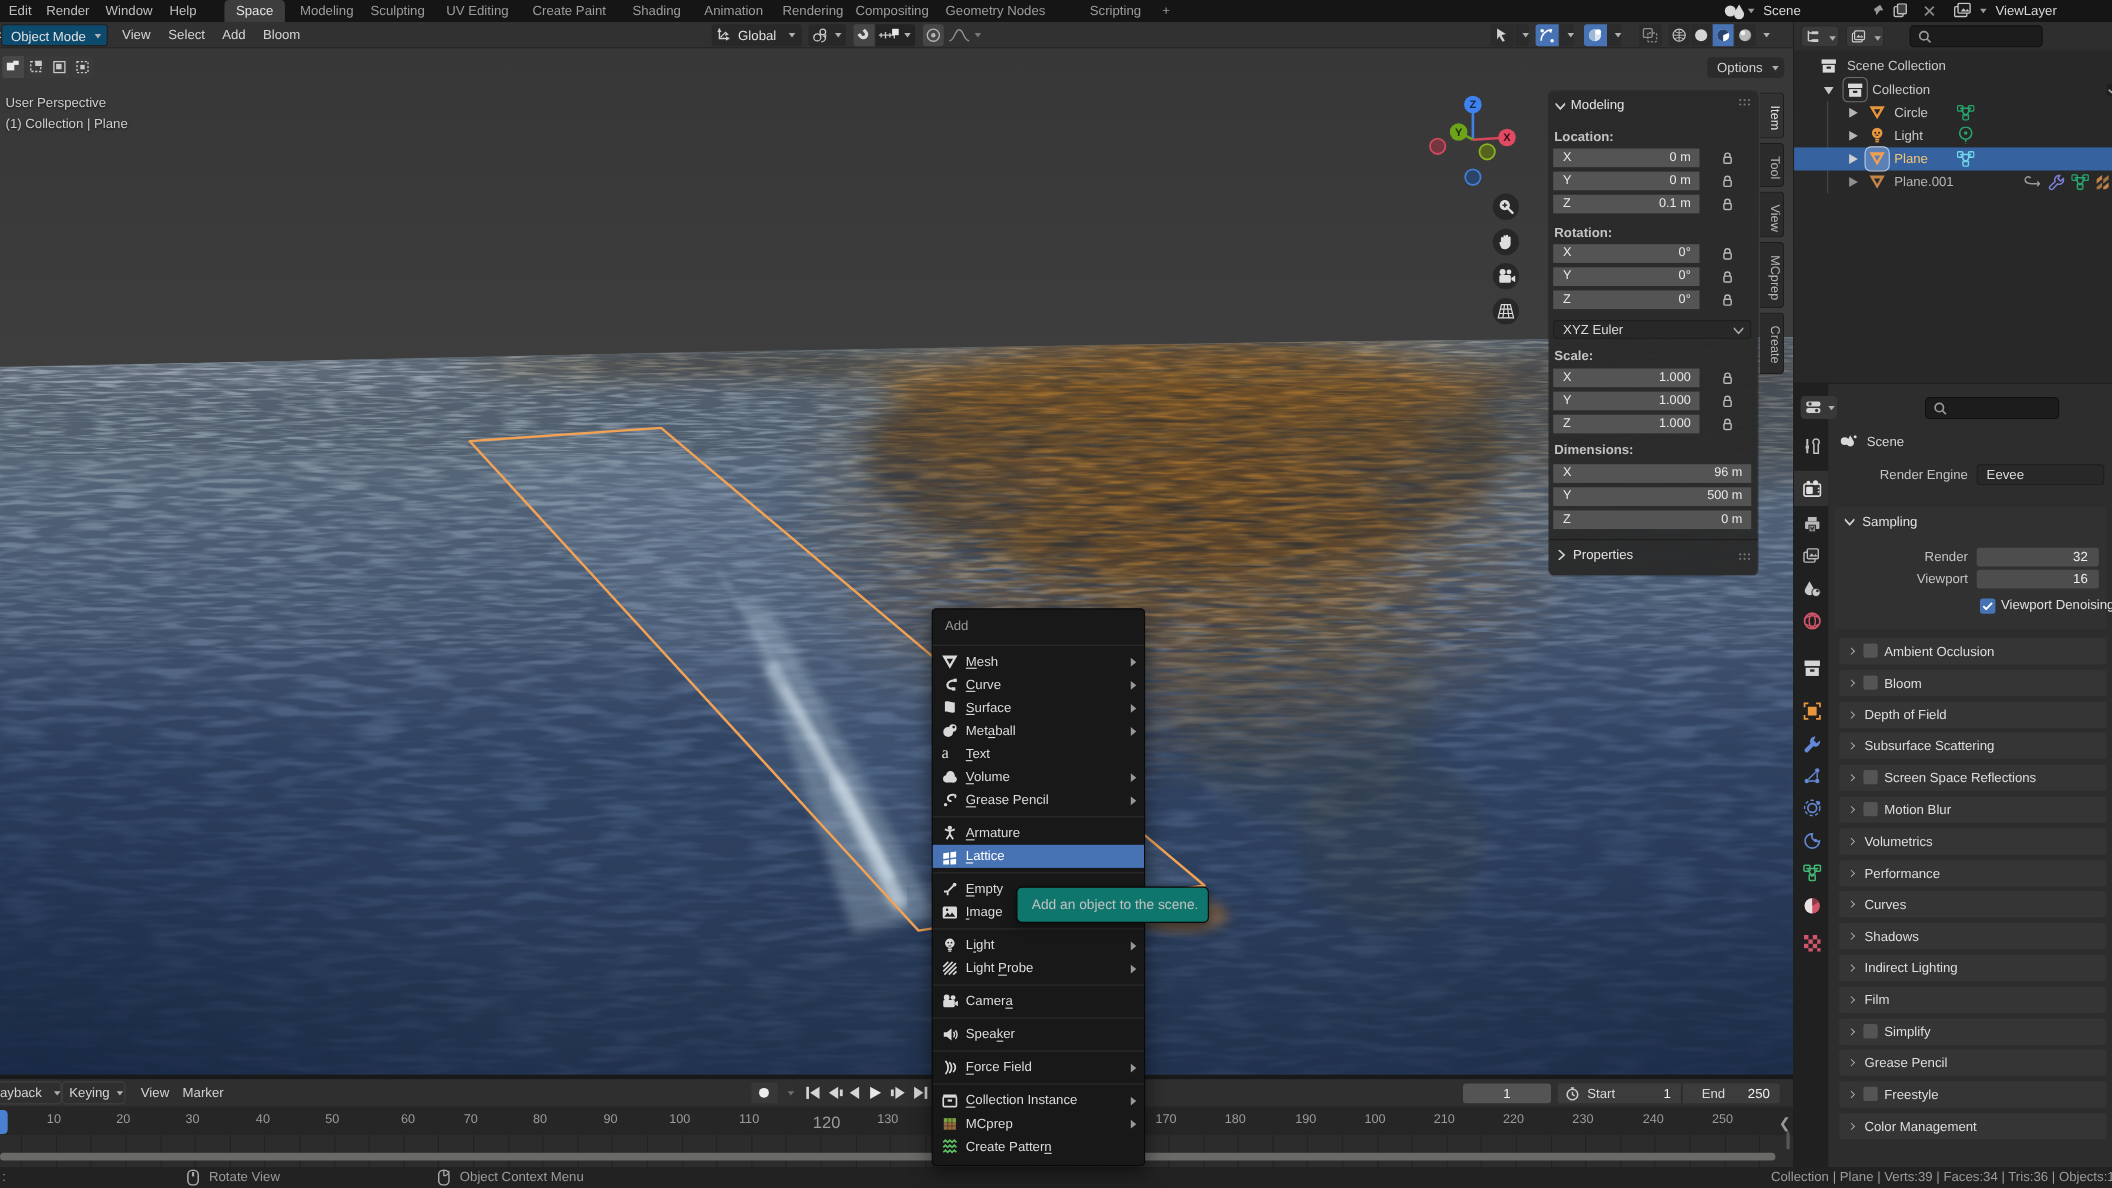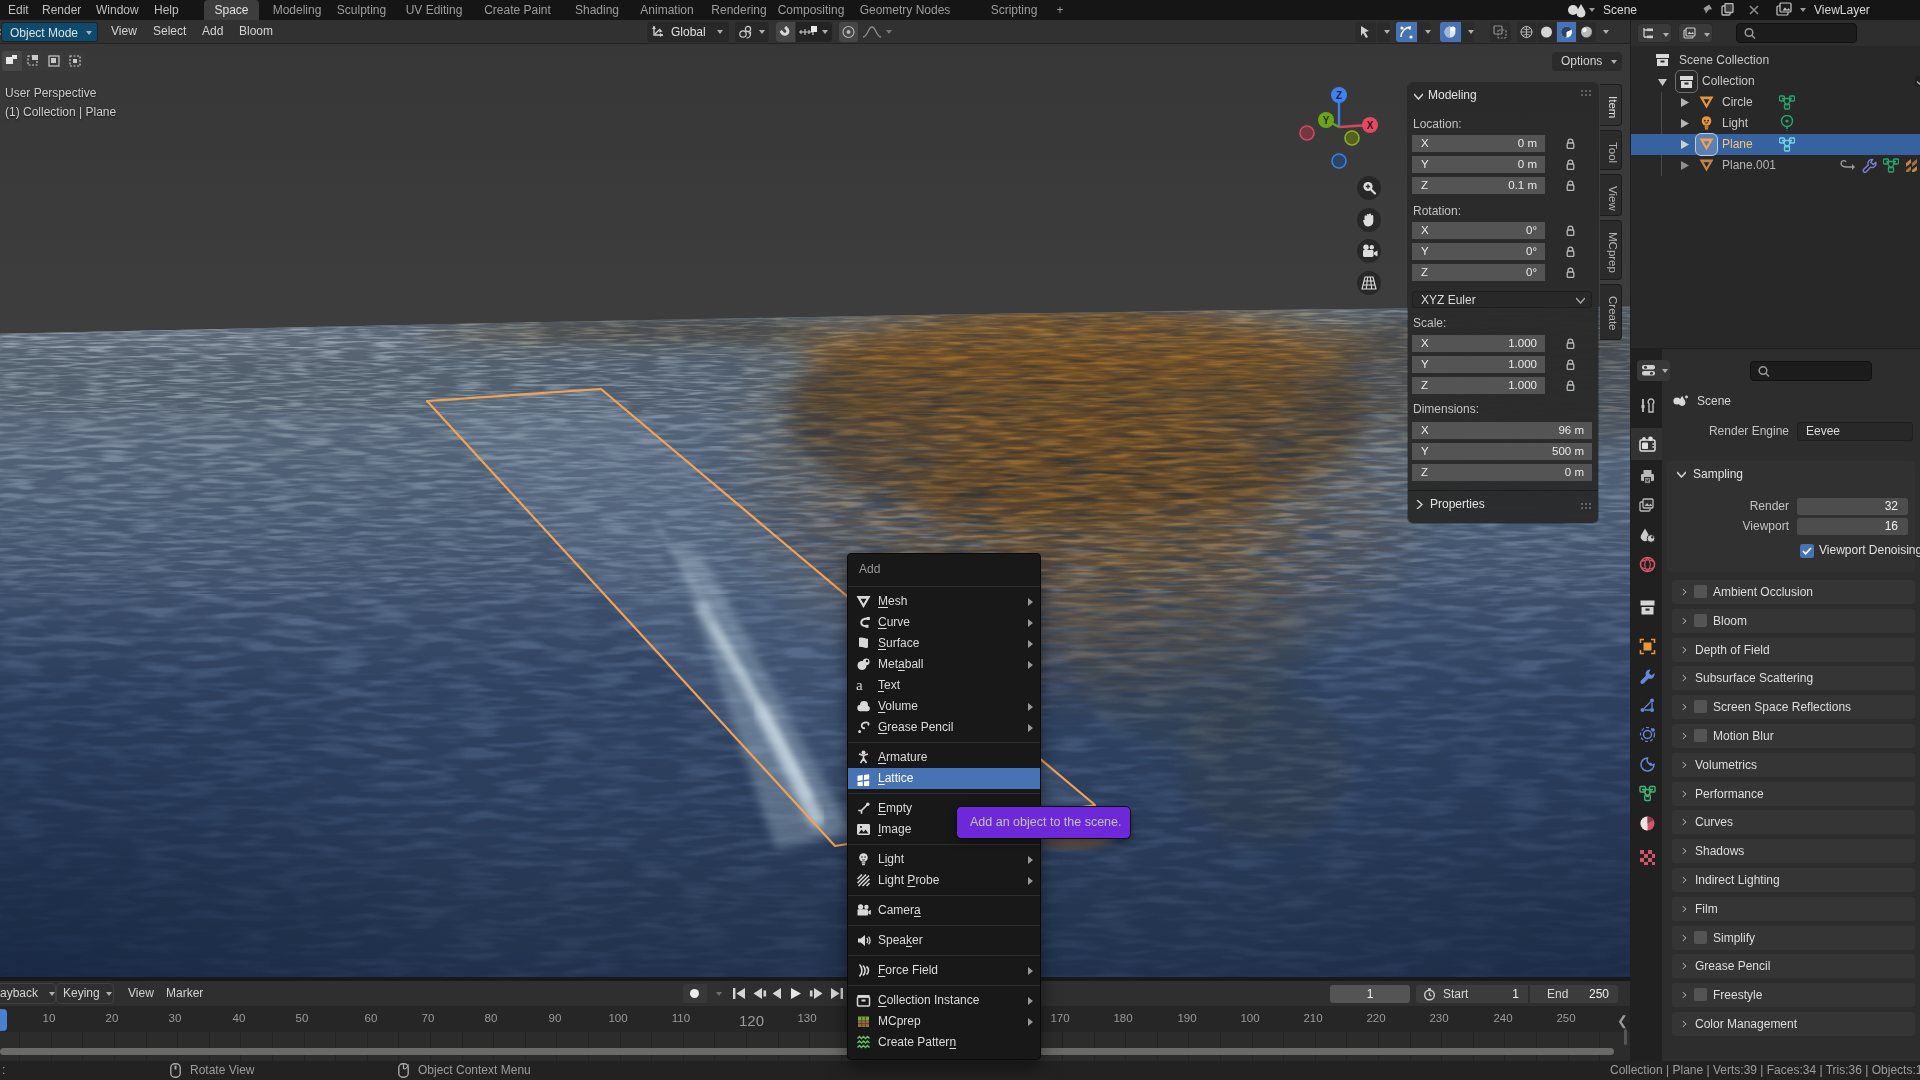--- a/index.html
+++ b/index.html
@@ -15,21 +15,21 @@
 .ovtext{position:absolute;color:#cfcfcf;font-size:12px;text-shadow:0 1px 2px rgba(0,0,0,.7);}
 .navbtn{position:absolute;width:24px;height:24px;border-radius:12px;background:rgba(24,24,24,.55);}
 .menuwrap{position:absolute;left:847px;top:553px;width:194px;background:#181818;border:1px solid #090909;border-radius:4px;box-shadow:0 6px 18px rgba(0,0,0,.5);padding:4px 0 5px 0;}
 .mi{position:relative;height:21px;line-height:21px;color:#dcdcdc;font-size:12px;padding-left:30px;}
 .mi .ic{position:absolute;left:8px;top:3px;width:15px;height:15px;}
 .mi .sub{position:absolute;right:7px;top:7px;width:0;height:0;border-left:5px solid #989898;border-top:4px solid transparent;border-bottom:4px solid transparent;}
 .mi.hl{background:#4772b3;color:#fff;}
 .msep{height:1px;background:#2d2d2d;margin:4px 0;}
 .mtitle{height:24px;line-height:22px;color:#989898;padding-left:11px;font-size:12px;}
 u{text-decoration:underline;text-underline-offset:2px;}
-.nlab{position:absolute;color:#c3c3c3;font-size:12px;}
+.nlab{position:absolute;color:#c3c3c3;font-size:12px;font-weight:bold;}
 .nfield{position:absolute;left:4px;width:133px;height:17px;background:#545454;color:#e9e9e9;font-size:11.5px;line-height:17px;}
 .nfield .ax{position:absolute;left:9px;}
 .nfield .vl{position:absolute;right:8px;}
 .ntab{position:absolute;left:1600px;width:22px;background:#2b2b2b;border:1px solid #1c1c1c;border-left:none;border-radius:0 4px 4px 0;color:#b5b5b5;font-size:11.5px;}
 .ntab span{display:block;writing-mode:vertical-rl;white-space:nowrap;padding:5px 0 0 3px;}
 #outliner{position:absolute;left:1631px;top:20px;width:289px;height:328px;background:#282828;}
 .olrow{position:absolute;left:0;width:289px;height:21px;line-height:21px;color:#c8c8c8;font-size:12px;}
 #props{position:absolute;left:1631px;top:349px;width:289px;height:712px;background:#2d2d2d;}
 #ptabs{position:absolute;left:0;top:0;width:31px;height:712px;background:#202020;}
 .prow{position:absolute;left:41px;width:243px;height:24px;background:#353535;border-radius:3px;color:#dedede;line-height:24px;font-size:12px;}
@@ -627,21 +627,21 @@
         <path d="M5.7 2.5 v4 M9.4 2.5 v4 M2 9.7 h11 M5.7 6.5 v6.5 M9.4 6.5 v6.5" stroke="#5d4428" stroke-width="1"></path>
       </svg>MCprep<span class="sub"></span></div>
  <div class="mi"><svg class="ic" viewBox="0 0 15 15">
         <g stroke="#5fbf63" stroke-width="1.5" fill="none">
           <path d="M1.5 3.5 l2 -2 2 2 2 -2 2 2 2 -2 2 2"></path>
           <path d="M1.5 8 l2 -2 2 2 2 -2 2 2 2 -2 2 2"></path>
           <path d="M1.5 12.5 l2 -2 2 2 2 -2 2 2 2 -2 2 2"></path>
         </g>
       </svg>Create Patter<u>n</u></div>
 </div>
-<div class="abs" style="left:956px;top:806px;width:175px;height:33px;z-index:61;background:#6d28d9;border:1px solid #090909;border-radius:5px;box-shadow:0 3px 8px rgba(0,0,0,.4)">
+<div class="abs" style="left:924px;top:806px;width:175px;height:33px;z-index:61;background:#0f766e;border:1px solid #090909;border-radius:5px;box-shadow:0 3px 8px rgba(0,0,0,.4)">
  <span style="position:absolute;left:13px;top:0;line-height:31px;color:#c2c2c2;font-size:12.5px">Add an object to the scene.</span>
 </div>
 <div id="outliner">
  <div class="abs" style="left:0;top:0;width:289px;height:26px;background:#2e2e2e"></div>
  <div class="abs" style="left:6px;top:3px;width:35px;height:20px;background:#3a3a3a;border:1px solid #2a2a2a;border-radius:4px">
   <svg class="abs" style="left:4px;top:3px" width="14" height="13" viewBox="0 0 14 13">
         <path d="M2 1 v9 M2 3 h4 M2 10 h4" stroke="#ccc" stroke-width="1.3" fill="none"></path>
         <rect x="5" y="1.5" width="6" height="2.6" fill="#ccc"></rect>
         <rect x="5" y="8.6" width="6" height="2.6" fill="#ccc"></rect>
       </svg>

